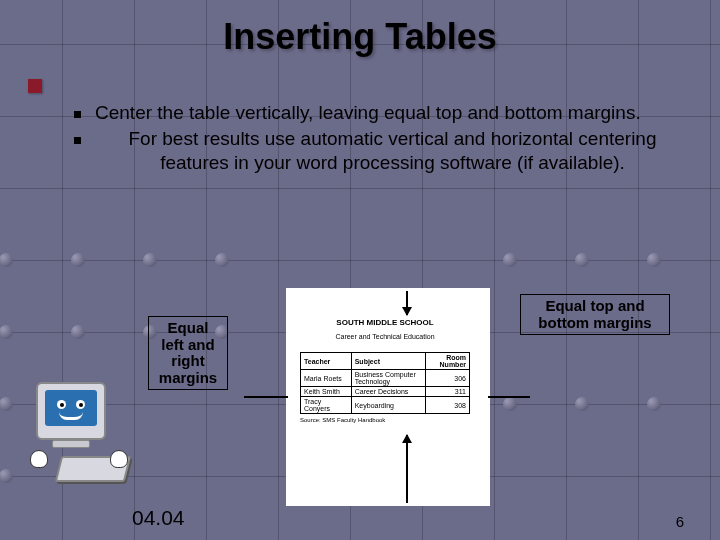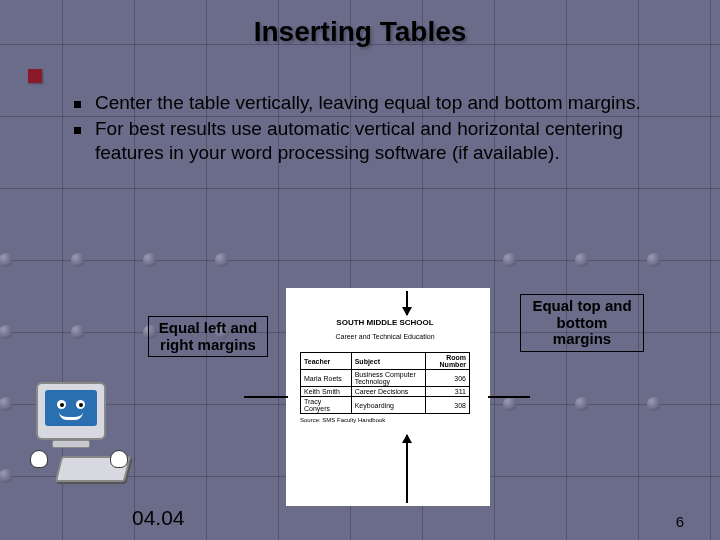--- a/index.html
+++ b/index.html
@@ -25,21 +25,21 @@
   .node {
     position: absolute;
     width: 14px;
     height: 14px;
     border-radius: 50%;
     background: radial-gradient(circle at 30% 30%, #9a9ab5, #4a4a65);
     z-index: 0;
   }
   .content { position: relative; z-index: 1; }
   .title {
-    font-size: 28px;
+    font-size: 36px;
     font-weight: bold;
     color: #000;
     text-align: center;
     padding-top: 16px;
     text-shadow: 2px 2px 3px rgba(0,0,0,0.25);
   }
   .main-bullet {
     display: flex;
     align-items: flex-start;
     gap: 10px;
@@ -48,21 +48,21 @@
   .bullet-red {
     width: 14px; height: 14px;
     background: #8a1a2a;
     margin-top: 7px;
     box-shadow: 1px 1px 2px rgba(0,0,0,0.3);
   }
   .main-text {
     font-size: 23px;
     color: #000;
   }
-  .sub-list { margin-left: 74px; margin-right: 30px; }
+  .sub-list { margin-left: 74px; margin-right: 30px; text-align: center; }
   .sub-bullet {
     display: flex;
     align-items: flex-start;
     gap: 14px;
     margin-bottom: 2px;
   }
   .bullet-sq {
     width: 7px; height: 7px;
     background: #000;
     margin-top: 10px;
@@ -274,22 +274,22 @@
       <div class="src">Source: SMS Faculty Handbook</div>
     </div>
 
     <div class="arrow-v arrow-down" style="left:120px;top:3px;height:24px"></div>
     <div class="arrow-v arrow-up" style="left:120px;bottom:3px;height:68px"></div>
   </div>
 
   <div class="arrow-line" style="left:244px;top:108px;width:44px;height:2px"></div>
   <div class="arrow-line" style="left:488px;top:108px;width:42px;height:2px"></div>
 
-  <div class="callout" style="left:148px;top:28px;width:120px">Equal left and right margins</div>
-  <div class="callout" style="left:520px;top:6px;width:124px">Equal top and bottom margins</div>
+  <div class="callout" style="left:148px;top:28px;width:80px">Equal left and right margins</div>
+  <div class="callout" style="left:520px;top:6px;width:150px">Equal top and bottom margins</div>
 
   <div class="comp">
     <div class="monitor">
       <div class="screen">
         <div class="face-eye l">
             <div class="pupil"></div>
           </div>
         <div class="face-eye r">
             <div class="pupil"></div>
           </div>

